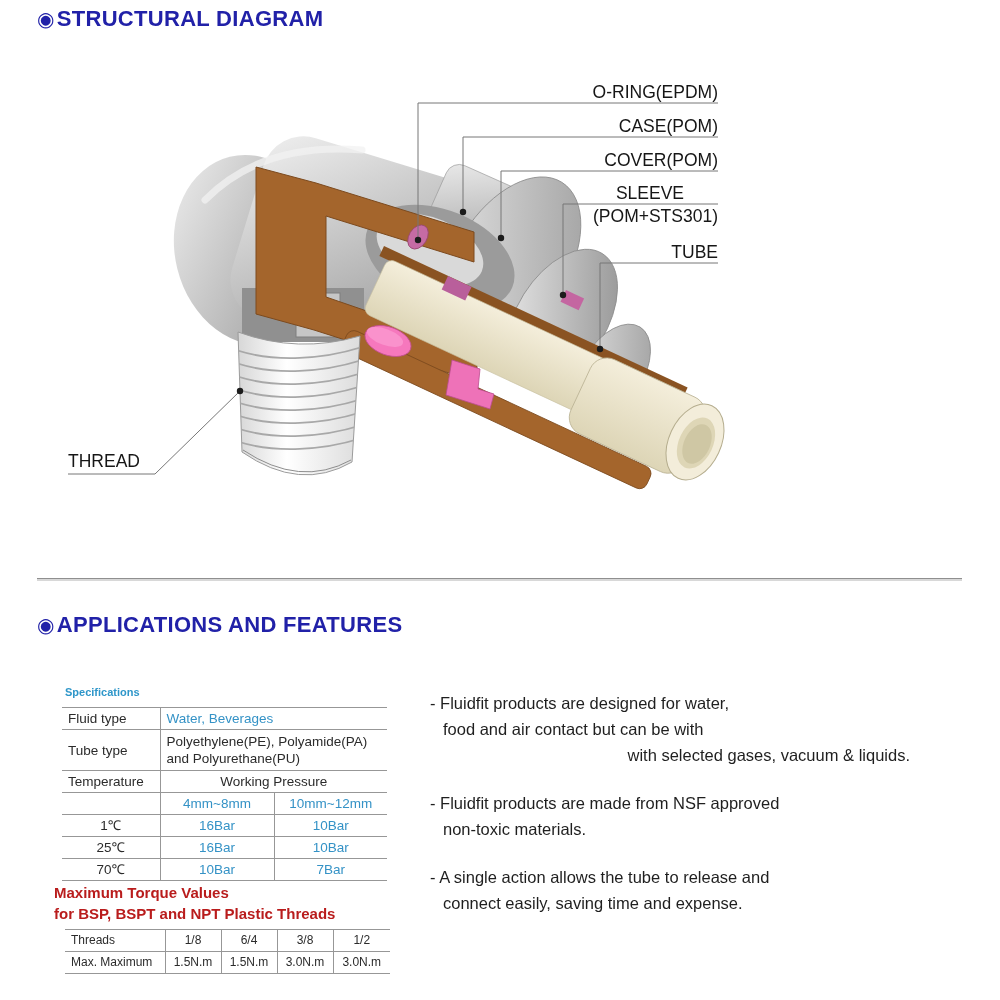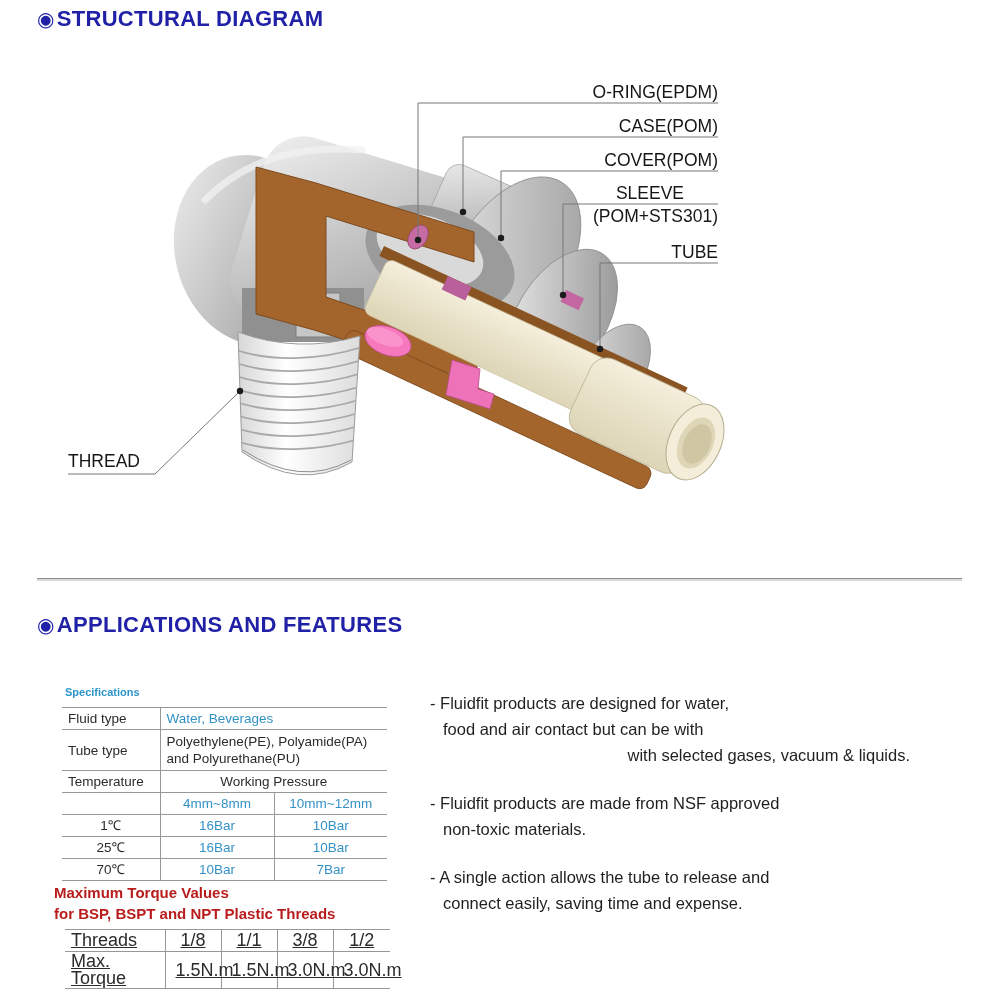--- a/index.html
+++ b/index.html
@@ -21,26 +21,26 @@
 
   .divider { position:absolute; left:37px; top:578px; width:925px; height:2px;
              background:#d8d8d8; border-top:1px solid #8f8f8f; }
 
   .spec-title { position:absolute; left:65px; top:686px; font-size:11px;
                 font-weight:bold; color:#2e96c9; }
   table { border-collapse:collapse; table-layout:fixed; }
   .spec-table { position:absolute; left:62px; top:707px; width:325px;
                 font-size:13.5px; color:#2b2b2b; }
   .torque-table { position:absolute; left:65px; top:929px; width:325px;
-                  font-size:18px; color:#2b2b2b;text-decoration:underline; }
+                  font-size:12px; color:#2b2b2b; }
   td { border-top:1px solid #979797; border-bottom:1px solid #979797;
        padding:1px 6px; height:19px; vertical-align:middle; line-height:17px; }
   td.vl { border-left:1px solid #979797; }
   td.blue { color:#3492c6; }
-  td.ctr { text-align:center; padding:1px 10px; }
+  td.ctr { text-align:center; padding:1px 2px; }
   td.tall { height:38px; }
 
   .torque-title { position:absolute; left:54px; top:882px; font-size:15px;
                   font-weight:bold; color:#b91c1c; line-height:21px; }
 
   .features { position:absolute; left:430px; top:690px; width:480px;
               font-size:16.5px; color:#1f1f1f; }
   .feature { margin-bottom:22px; line-height:26px; }
   .fl { white-space:nowrap; }
   .cont { padding-left:13px; }
@@ -231,26 +231,26 @@
         <col style="width:100px">
         <col style="width:56px">
         <col style="width:56px">
         <col style="width:56px">
         <col style="width:57px">
       </colgroup>
     <tbody>
         <tr>
       <td>Threads</td>
       <td class="vl ctr">1/8</td>
-      <td class="vl ctr">1/1</td>
+      <td class="vl ctr">6/4</td>
       <td class="vl ctr">3/8</td>
       <td class="vl ctr">1/2</td>
     </tr>
     <tr>
-      <td>Max. Torque</td>
+      <td>Max. Maximum</td>
       <td class="vl ctr">1.5N.m</td>
       <td class="vl ctr">1.5N.m</td>
       <td class="vl ctr">3.0N.m</td>
       <td class="vl ctr">3.0N.m</td>
     </tr>
   </tbody>
     </table>
 
   <div class="features">
     <div class="feature">

